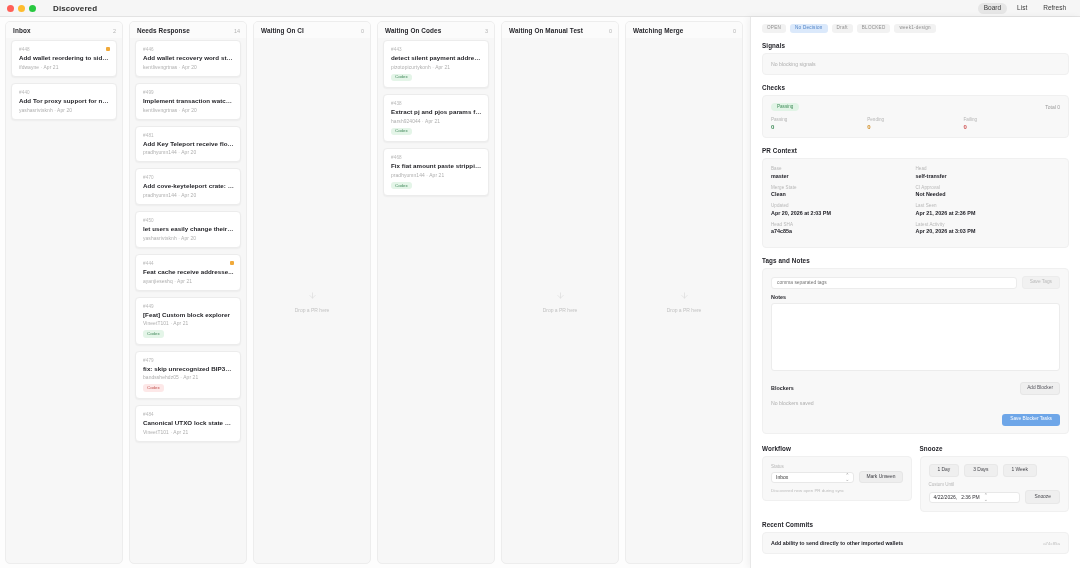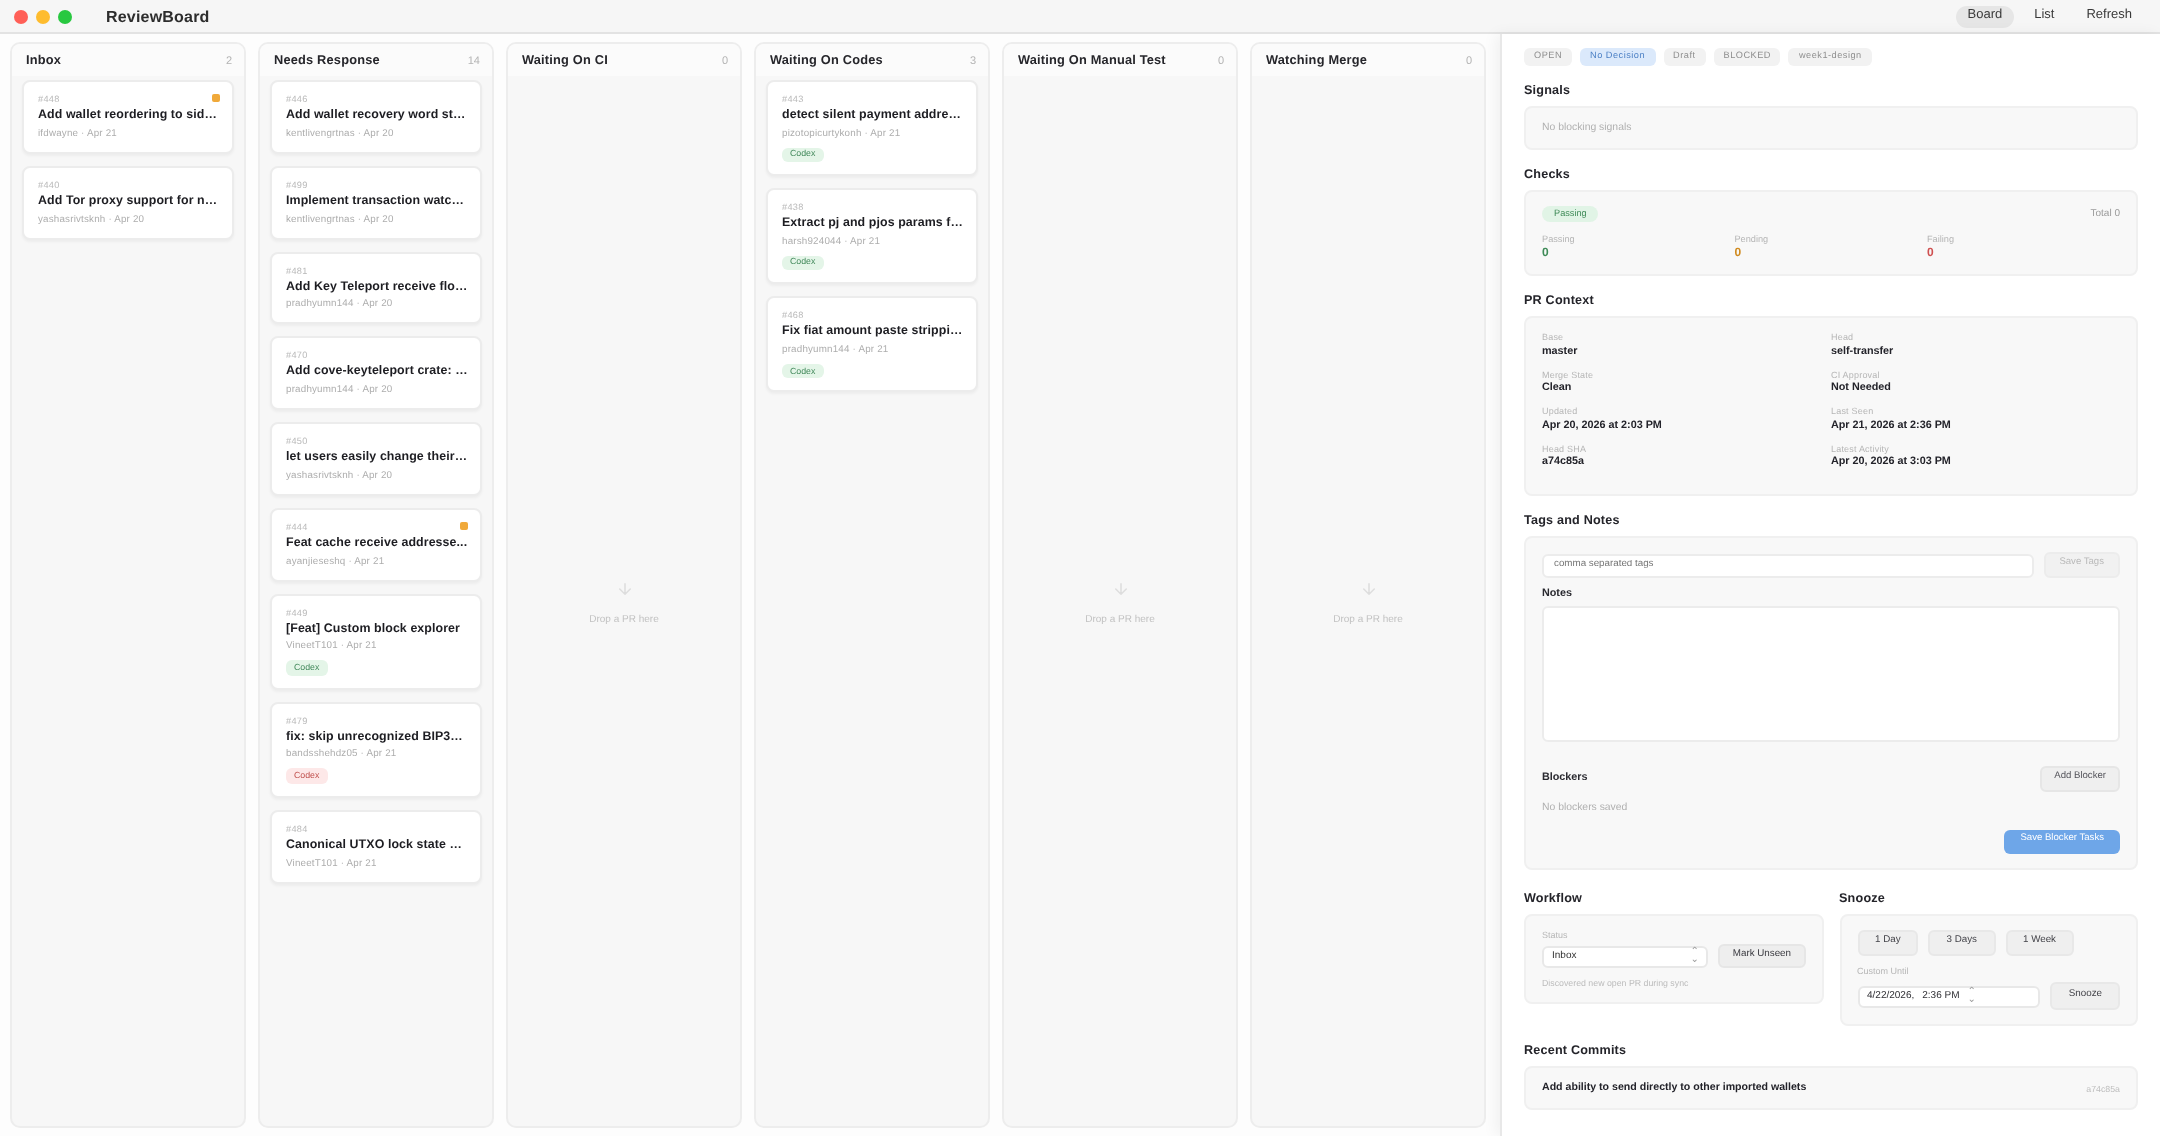--- a/index.html
+++ b/index.html
@@ -231,21 +231,21 @@
 </style>
 </head>
 <body>
 
 <div class="titlebar">
   <div class="traffic">
     <span class="tl tl-r"></span>
     <span class="tl tl-y"></span>
     <span class="tl tl-g"></span>
   </div>
-  <div class="app-title">ReviewBoard</div>
+  <div class="app-title">Discovered</div>
   <div class="title-actions">
     <button class="tbtn active">Board</button>
     <button class="tbtn">List</button>
     <button class="tbtn">Refresh</button>
   </div>
 </div>
 
 <div class="board" id="board">
     <div class="col">
       <div class="col-head">

